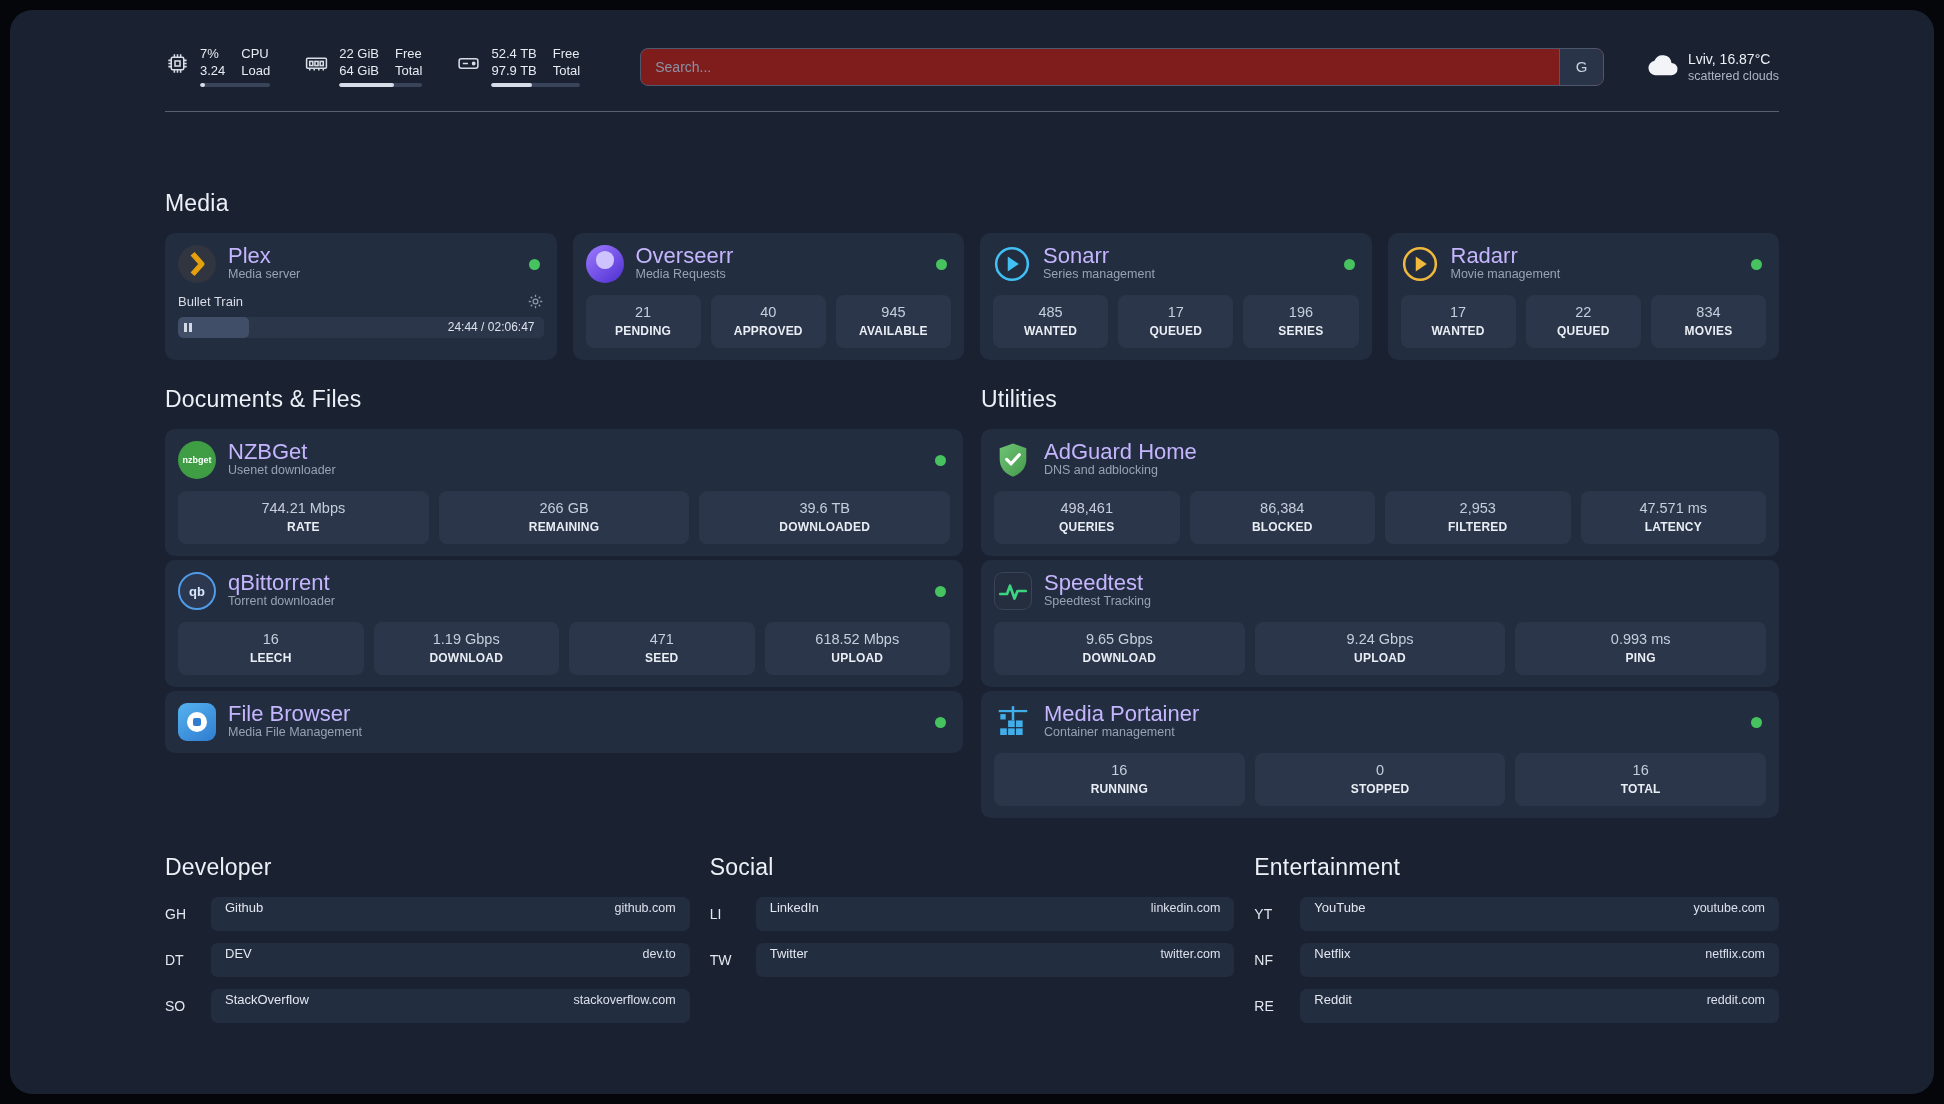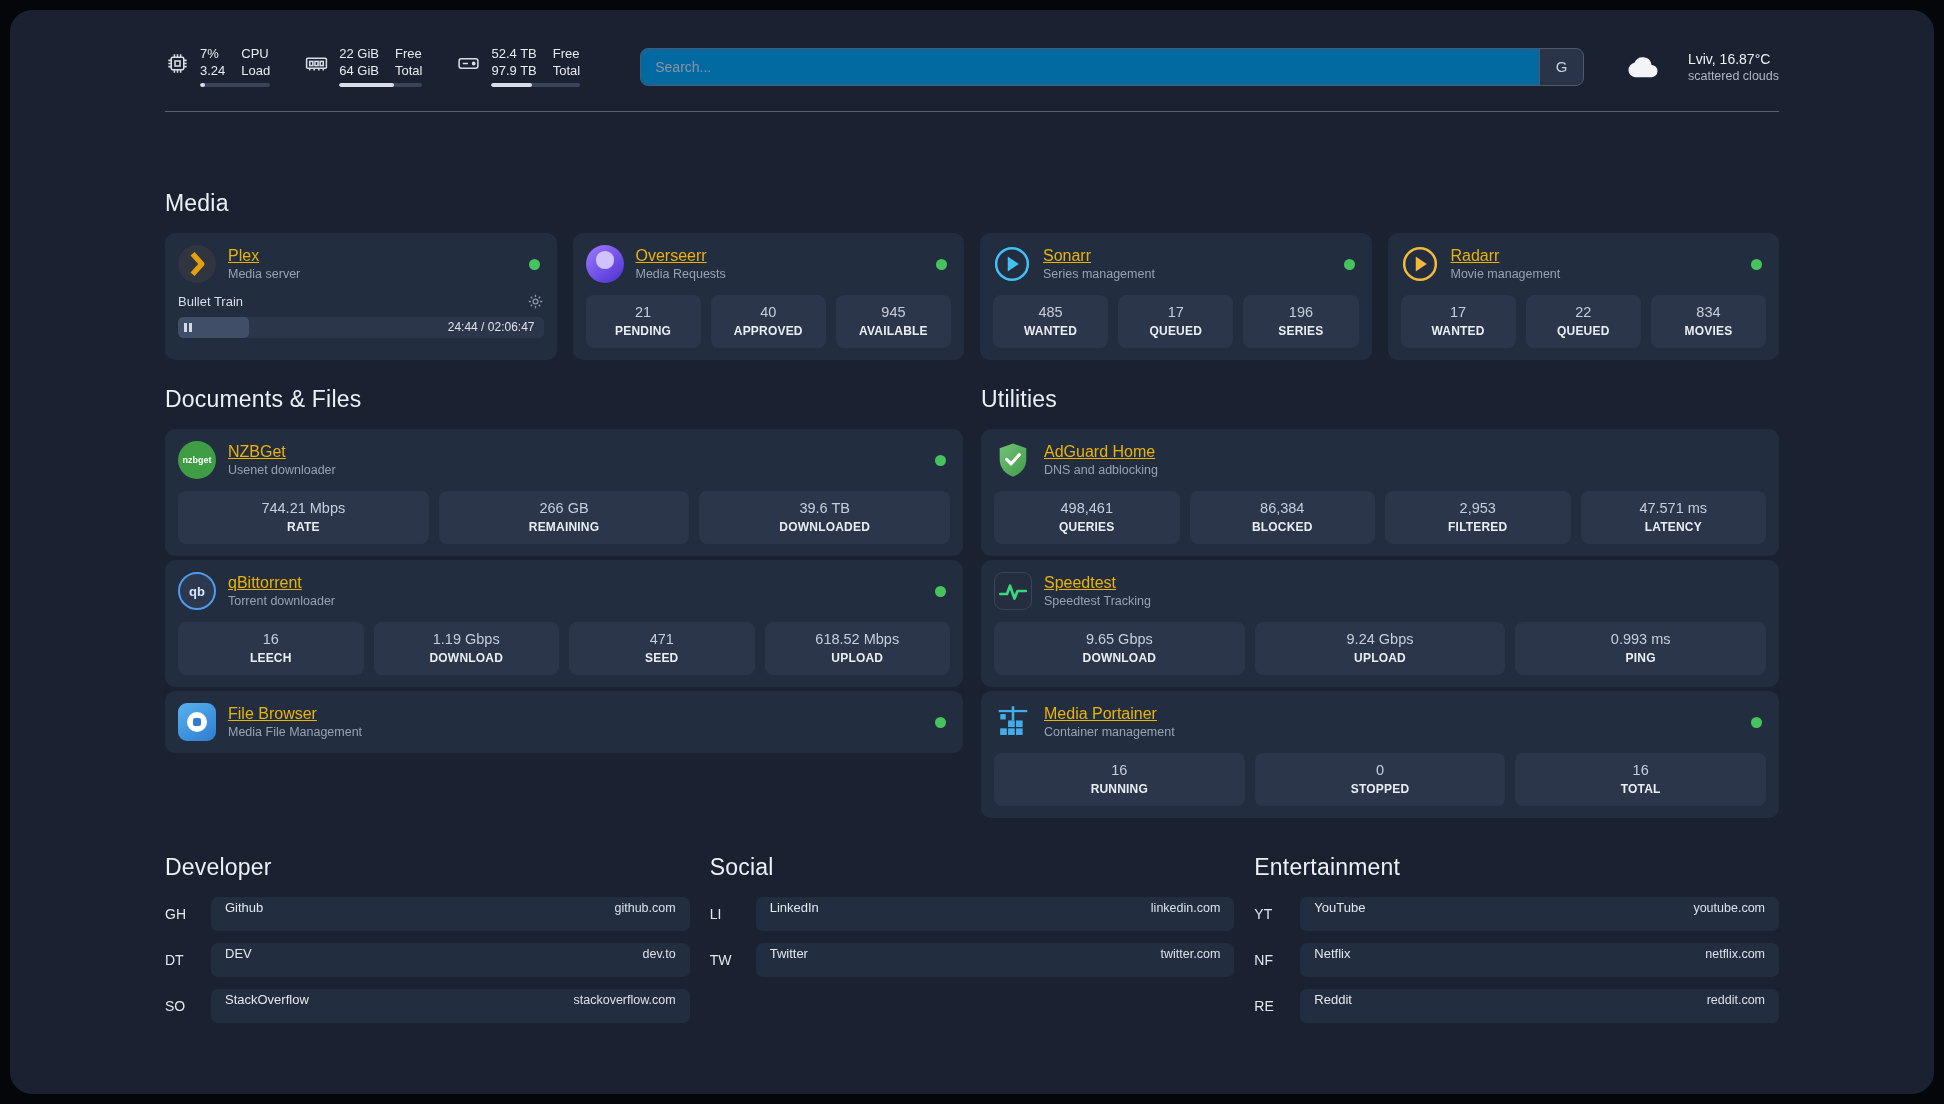--- a/index.html
+++ b/index.html
@@ -8,44 +8,44 @@
   .page { position:absolute; inset:10px; background:#1a2232; border-radius:22px; padding:36px 155px 0; overflow:hidden; }
 
   
   .topbar { display:flex; align-items:center; }
   .sys { display:flex; gap:10px; margin-right:34px; }
   .sys-icon { width:25px; height:25px; color:#d7dce6; flex:0 0 auto; margin-top:5px; }
   .sys-icon svg { width:100%; height:100%; }
   .sys-grid { display:grid; grid-template-columns:auto auto; column-gap:16px; row-gap:1px; font-size:13px; line-height:16px; color:#e7ebf2; }
   .sys-bar { margin-top:4px; height:4px; border-radius:2px; background:#39445a; overflow:hidden; }
   .sys-fill { height:100%; background:#d8dee9; border-radius:2px; }
-  .search { flex:1; display:flex; height:38px; background:#0369a1; border:1px solid #4d586f; border-radius:8px; overflow:hidden; margin:0 38px 0 26px; }
+  .search { flex:1; display:flex; height:38px; background:#7f1d1d; border:1px solid #4d586f; border-radius:8px; overflow:hidden; margin:0 38px 0 26px; }
   .search input { flex:1; background:transparent; border:0; outline:none; color:#e2e6ee; padding:0 14px; font-size:14px; font-family:inherit; }
   .search input::placeholder { color:#8a93a6; }
   .g-btn { width:44px; border:0; border-left:1px solid #4d586f; background:#2a3449; color:#c9d0dd; font-size:15px; cursor:pointer; font-family:inherit; }
-  .weather { display:flex; align-items:center; gap:28px; }
+  .weather { display:flex; align-items:flex-start; gap:8px; }
   .cloud { width:38px; height:30px; color:#f2f4f8; }
   .cloud svg { width:100%; height:100%; }
   .w1 { font-size:14px; color:#eef1f6; line-height:18px; }
   .w2 { font-size:12.5px; color:#aeb6c6; line-height:16px; }
   .divider { margin-top:24px; border-bottom:1px solid rgba(255,255,255,.28); }
 
   
   h2.section-title { font-size:23px; font-weight:500; color:#edf0f6; letter-spacing:.2px; }
   .media-section { margin-top:78px; }
   .grid4 { margin-top:16px; display:grid; grid-template-columns:repeat(4,1fr); gap:16px; }
   .two-col { margin-top:26px; display:grid; grid-template-columns:1fr 1fr; gap:18px; align-items:start; }
   .col-cards { margin-top:16px; display:flex; flex-direction:column; gap:4px; }
 
   
   .card { background:#232d40; border-radius:10px; padding:12px 13px; display:flex; flex-direction:column; }
   .card-header { display:flex; align-items:center; gap:12px; }
   .app-icon { width:38px; height:38px; flex:0 0 auto; display:flex; align-items:center; justify-content:center; }
   .app-icon svg { width:100%; height:100%; }
-  .app-name { font-size:16px; color:#eab308; line-height:20px;text-decoration:underline; }
+  .app-name { font-size:22px; color:#c4b5fd; line-height:20px; }
   .app-sub { font-size:12.5px; color:#98a2b4; line-height:16px; }
   .dot { width:11px; height:11px; border-radius:50%; background:#46c35f; margin-left:auto; margin-right:4px; flex:0 0 auto; }
   .stats { display:flex; gap:10px; margin-top:12px; }
   .tile { flex:1; background:#2b364a; border-radius:8px; text-align:center; padding:8px 4px 9px; }
   .tile-value { font-size:14.5px; color:#c6cedd; line-height:18px; }
   .tile-label { font-size:12px; font-weight:700; color:#e9edf4; line-height:16px; margin-top:2px; letter-spacing:.2px; }
 
   
   .player { margin-top:10px; }
   .player-top { display:flex; align-items:center; }

